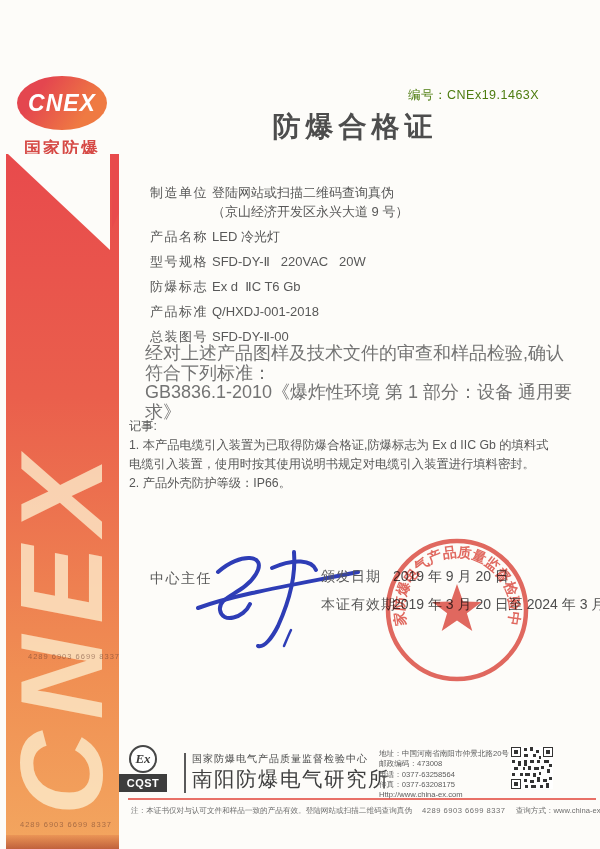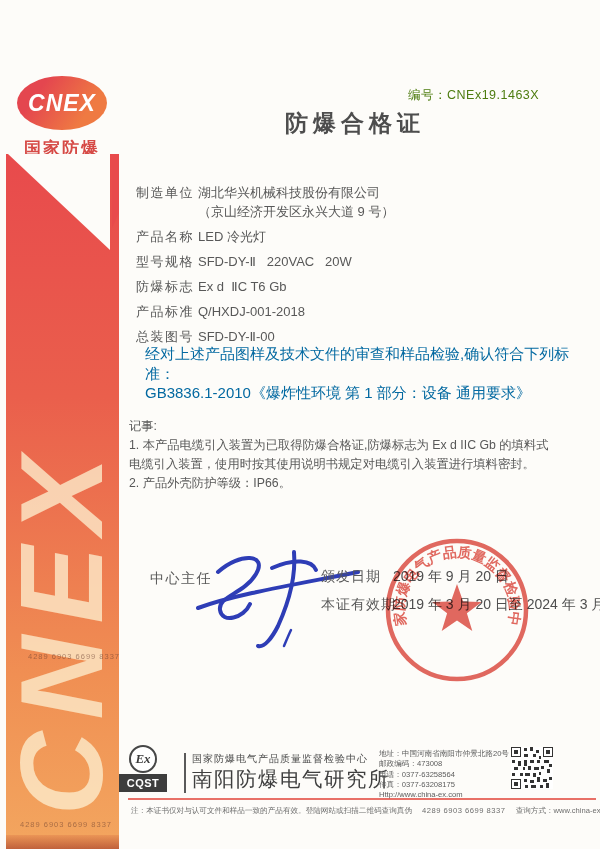--- a/index.html
+++ b/index.html
@@ -31,34 +31,34 @@
     letter-spacing:12px; color:rgba(252,235,202,.8); text-align:center; }
   .band-code { position:absolute; font-size:7.5px; letter-spacing:1px;
     color:rgba(105,62,48,.55); white-space:nowrap; }
   .band-bottom { position:absolute; left:0; bottom:0; width:100%; height:14px;
     background:linear-gradient(180deg,rgba(190,60,40,.15),rgba(150,40,30,.55)); }
 
   
   .cert-no { position:absolute; left:408px; top:53px; font-size:12.5px; color:#4d7c0f;
     letter-spacing:.5px; white-space:nowrap;margin-top:34px; }
   .doc-title { position:absolute; left:120px; right:10px; top:108px; text-align:center;
-    font-size:23px; font-weight:bold; letter-spacing:5px; color:#4d4d4d; }
-
-  
-  .fields { position:absolute; left:136px; top:183px; width:430px; font-size:13px; color:#585858; }
+    font-size:28px; font-weight:bold; letter-spacing:5px; color:#4d4d4d; }
+
+  
+  .fields { position:absolute; left:150px; top:183px; width:430px; font-size:13px; color:#585858; }
   .frow { display:flex; margin-bottom:5.5px; }
   .fl { width:62px; flex:0 0 62px; letter-spacing:1.5px; line-height:19px; }
   .fv { margin-left:0; padding-left:0; line-height:19px; white-space:pre; }
   .fv-wrap { line-height:19px; }
   .fv2 { line-height:19px; }
   .frow.gap { margin-top:6px; }
 
   
-  .conformity { position:absolute; left:145px; top:344px; width:432px; font-size:15px;
-    color:#0369a1; line-height:19.5px; }
+  .conformity { position:absolute; left:145px; top:344px; width:432px; font-size:18px;
+    color:#737373; line-height:19.5px; }
 
   
   .notes { position:absolute; left:129px; top:417px; width:430px; font-size:12.3px;
     color:#585858; line-height:19px; }
 
   
   .approval { position:absolute; left:150px; top:558px; width:430px; height:90px; font-size:14px; }
   .director-label { position:absolute; left:0; top:12px; letter-spacing:1.5px; color:#585858; }
   .sig-svg { position:absolute; left:38px; top:-16px; }
   .ap-row { position:absolute; left:155px; white-space:nowrap; color:#4e4e4e; }
@@ -114,21 +114,21 @@
     <div class="band-bottom"></div>
   </div>
 
   <div class="cert-no">编号：CNEx19.1463X</div>
   <div class="doc-title">防爆合格证</div>
 
   <div class="fields">
     <div class="frow">
       <span class="fl">制造单位</span>
       <span class="fv-wrap">
-        <span class="fv" style="display:block;">湖北华兴机械科技股份有限公司</span>
+        <span class="fv" style="display:block;">登陆网站或扫描二维码查询真伪</span>
         <span class="fv2" style="display:block;">（京山经济开发区永兴大道 9 号）</span>
       </span>
     </div>
     <div class="frow gap">
       <span class="fl">产品名称</span>
       <span class="fv">LED 冷光灯</span>
     </div>
     <div class="frow gap">
       <span class="fl">型号规格</span>
       <span class="fv">SFD-DY-Ⅱ   220VAC   20W</span>

